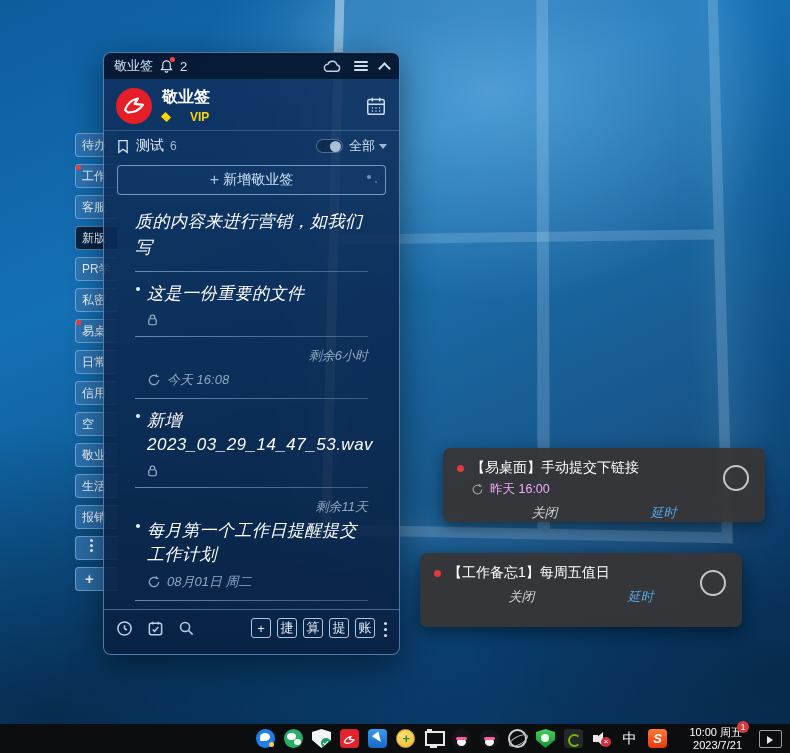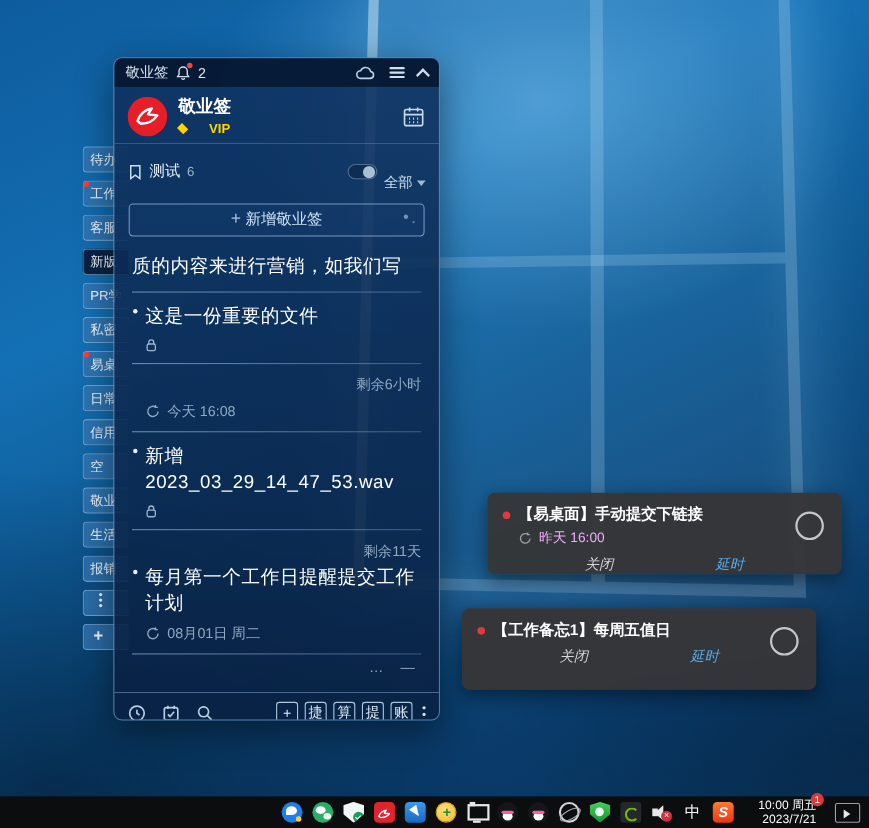--- a/index.html
+++ b/index.html
@@ -59,32 +59,32 @@
   .vip-diamond { width:8px; height:8px; background:#ffd400; transform:rotate(45deg) scaleY(.8); }
   .vip-label { color:#ffd400; font-size:12px; font-weight:bold; }
   .cal-ic { margin-left:auto; cursor:pointer; }
 
   .cat-row { display:flex; align-items:center; gap:6px; padding:6px 12px 2px; font-size:14px; }
   .cat-count { font-size:12px; color:#9fb8cf; }
   .toggle { margin-left:auto; width:27px; height:14px; border-radius:7px; background:rgba(15,40,75,.75);
     border:1px solid rgba(150,190,230,.45); position:relative; cursor:pointer; }
   .toggle::after { content:""; position:absolute; right:1px; top:1px; width:11px; height:11px;
     border-radius:50%; background:#a9bfd4; }
-  .filter { display:flex; align-items:center; gap:4px; font-size:13px; color:#cfe0ee; cursor:pointer;margin-top:20px; }
+  .filter { display:flex; align-items:center; gap:4px; font-size:13px; color:#cfe0ee; cursor:pointer; }
   .caret { width:0; height:0; border-left:4px solid transparent; border-right:4px solid transparent;
     border-top:5px solid #9fb8cf; }
 
   .add-btn { position:relative; margin:8px 13px 2px; height:30px; border:1px solid rgba(170,205,240,.65);
     border-radius:4px; background:rgba(25,65,115,.25); color:#cfe2f5; font-size:14px;
     display:flex; align-items:center; justify-content:center; gap:4px; cursor:pointer; }
   .add-btn .plus { font-size:16px; color:#a9c4dd; }
   .sparkle { position:absolute; right:14px; top:9px; width:4px; height:4px; border-radius:50%;
     background:rgba(190,220,250,.55); box-shadow:7px 5px 0 -1px rgba(190,220,250,.45), -2px 8px 0 -2px rgba(190,220,250,.35); }
 
-  .notes { height:412px; overflow:hidden; padding:6px 16px 0; }
+  .notes { height:412px; overflow:hidden; padding:6px 31px 0;font-style:italic; }
   .divider { height:1px; background:linear-gradient(to right, rgba(175,212,246,.55), rgba(175,212,246,.28)); border:none; }
   .partial-top { font-size:17px; line-height:26px; color:#fff; margin:6px 0 10px; letter-spacing:.5px; }
   .note { padding:10px 0 9px; cursor:pointer; }
   .remaining { font-size:13px; color:#8fa9c2; text-align:right; margin-bottom:3px; }
   .note-title { position:relative; font-size:17px; line-height:24px; color:#fff; padding-left:12px; letter-spacing:.5px; }
   .note-title.pre { white-space:pre-line; }
   .note-title .bullet { position:absolute; left:1px; top:5px; width:4px; height:4px; border-radius:50%; background:#e8f2fb; }
   .note-meta { display:flex; align-items:center; gap:6px; margin:6px 0 0 12px; font-size:13px; color:#8fa9c2; }
   .attach { margin:6px 0 0 10px; }
   .partial-bottom { font-size:13px; color:#8fa9c2; text-align:right; margin-top:4px; letter-spacing:6px; }
@@ -96,21 +96,21 @@
   .qbtn { min-width:20px; height:20px; border:1px solid rgba(200,228,250,.85); border-radius:3px;
     display:flex; align-items:center; justify-content:center; font-size:13px; color:#e2eefa; cursor:pointer; padding:0 2px; }
   .vdots { display:flex; flex-direction:column; gap:3px; padding:2px 0 0 3px; cursor:pointer; }
   .vdots i { width:3px; height:3px; border-radius:50%; background:#cfe0ee; }
 
   
   .toast { position:absolute; width:322px; height:74px; background:rgba(54,54,56,.97); border-radius:7px;
     box-shadow:0 5px 16px rgba(0,0,0,.45); padding:11px 14px 8px; color:#fff; z-index:4; }
   .toast1 { left:443px; top:448px; }
   .toast2 { left:420px; top:553px; }
-  .t-title { display:flex; align-items:center; gap:7px; font-size:14px; font-weight:bold; }
+  .t-title { display:flex; align-items:center; gap:7px; font-size:14px; font-weight:normal; }
   .t-reddot { width:7px; height:7px; border-radius:50%; background:#e03a3a; flex:0 0 auto; }
   .t-time { display:flex; align-items:center; gap:6px; margin:4px 0 0 14px; font-size:12.5px; color:#f0abfc; }
   .t-btns { display:flex; margin-top:6px; padding:0 28px; }
   .t-btn { flex:1; text-align:center; font-size:13px; cursor:pointer;font-style:italic; }
   .t-close { color:#d5d7da; }
   .t-delay { color:#58a9ea; }
   .t-circle { position:absolute; right:16px; top:17px; width:26px; height:26px;
     border:2px solid #c4c7cb; border-radius:50%; cursor:pointer; }
 
   

